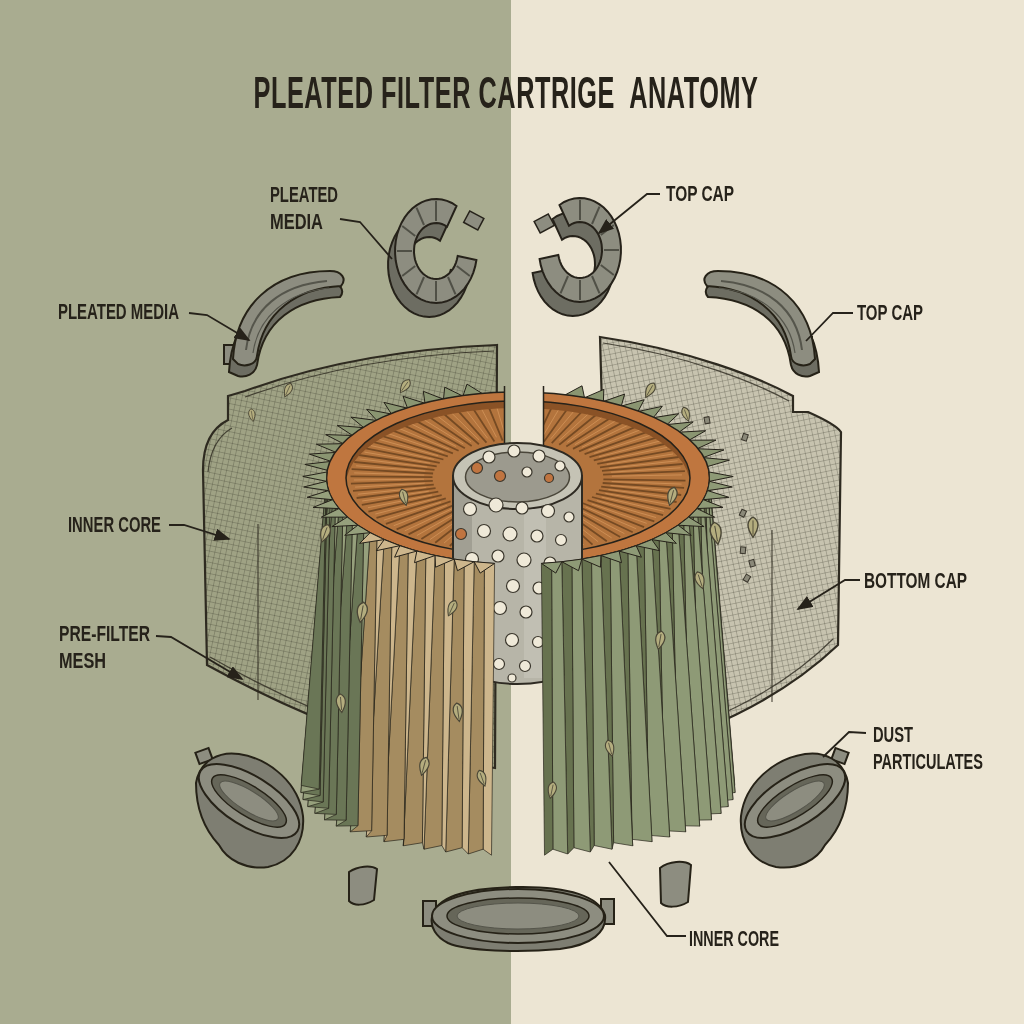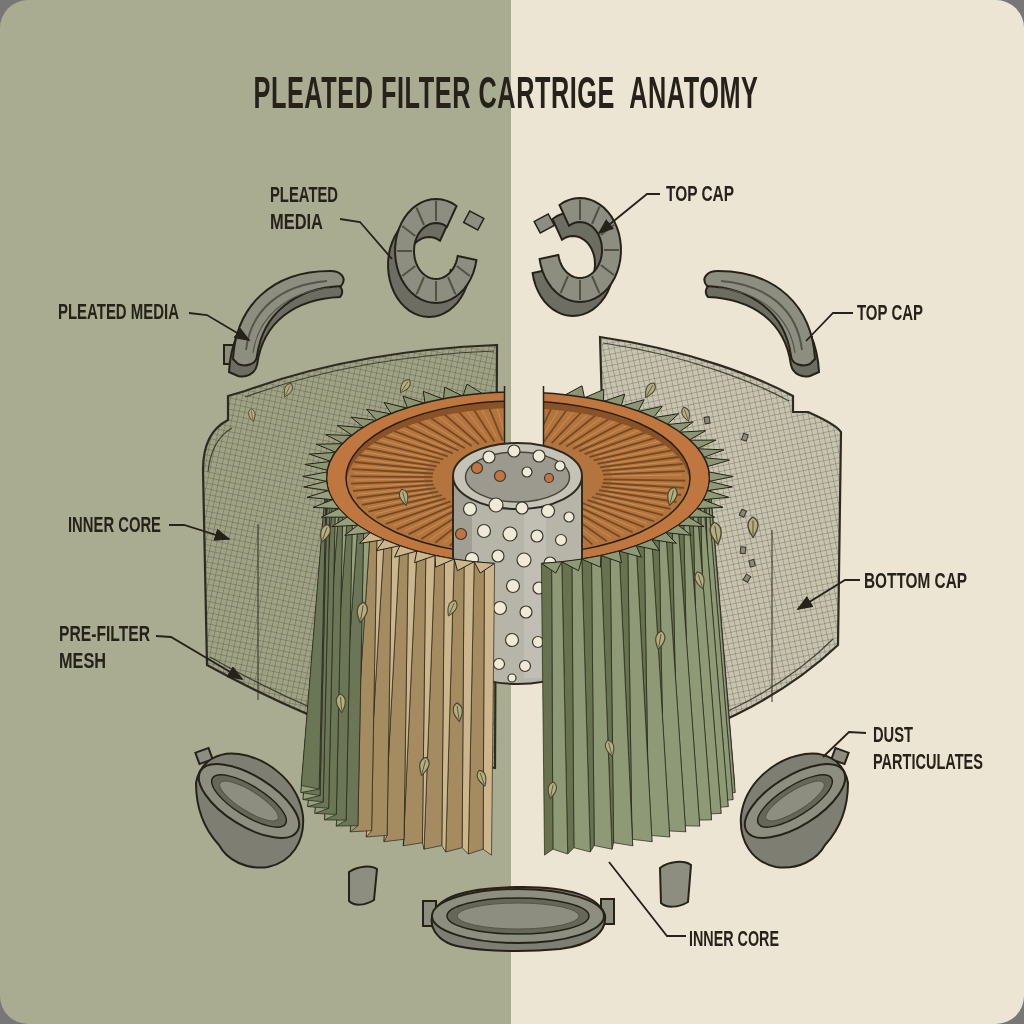--- a/index.html
+++ b/index.html
@@ -1,16 +1,16 @@
 <!DOCTYPE html>
 <html><head>
 <meta charset="utf-8">
 <style>
   html,body{margin:0;padding:0;background:#777;}
-  #stage{position:relative;width:1024px;height:1024px;overflow:hidden;font-family:"Liberation Sans",sans-serif;border-radius:28px;}
+  #stage{position:relative;width:1024px;height:1024px;overflow:hidden;font-family:"Liberation Sans",sans-serif;}
   svg{display:block;}
   .title{font:bold 45px "Liberation Sans",sans-serif;fill:#26221a;letter-spacing:1px;}
   .lbl{font:bold 22px "Liberation Sans",sans-serif;fill:#26221a;}
   .leader{fill:none;stroke:#26221a;stroke-width:1.8px;}
   .capF{fill:#8d8d80;stroke:#262217;stroke-width:2px;}
   .capS{fill:#6d6d62;stroke:#262217;stroke-width:2px;}
   .capB{fill:#7e7e72;stroke:#262217;stroke-width:2px;}
   .capL{fill:none;stroke:#55554b;stroke-width:2px;}
   .capL2{fill:none;stroke:#55554b;stroke-width:1.2px;}
   .chanD{fill:#666659;stroke:#262217;stroke-width:1.5px;}

